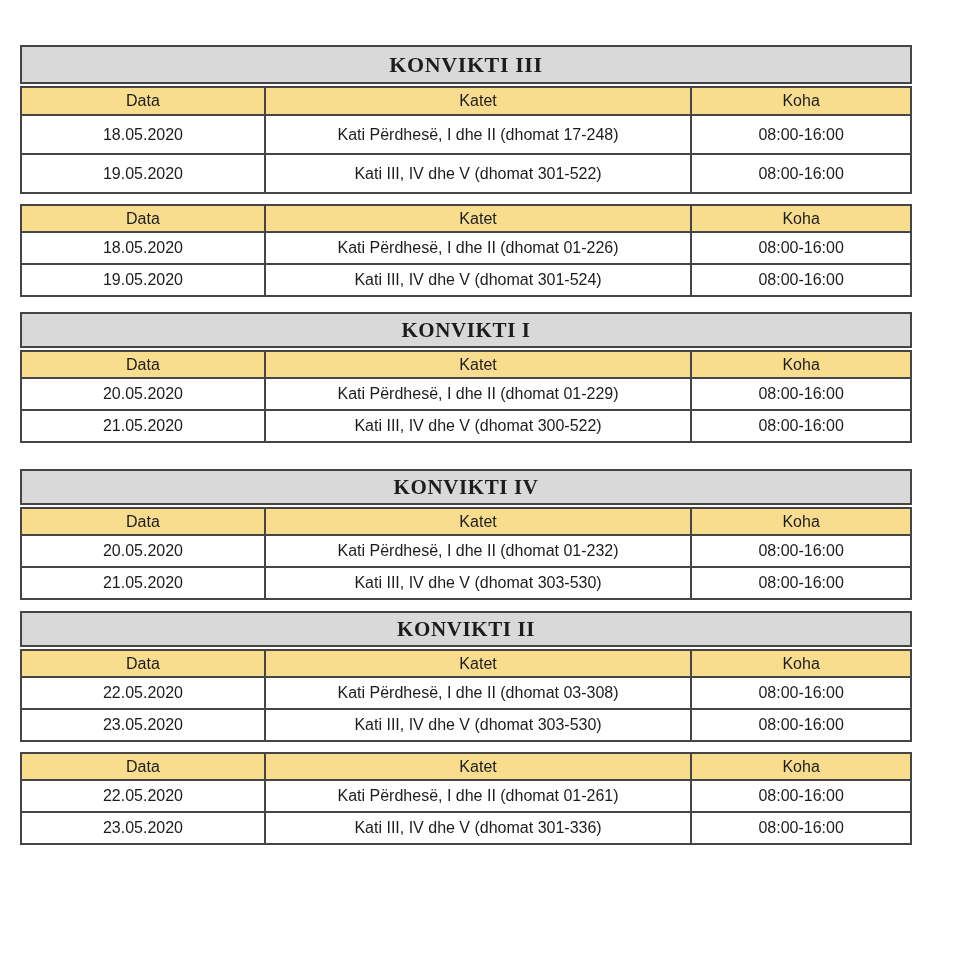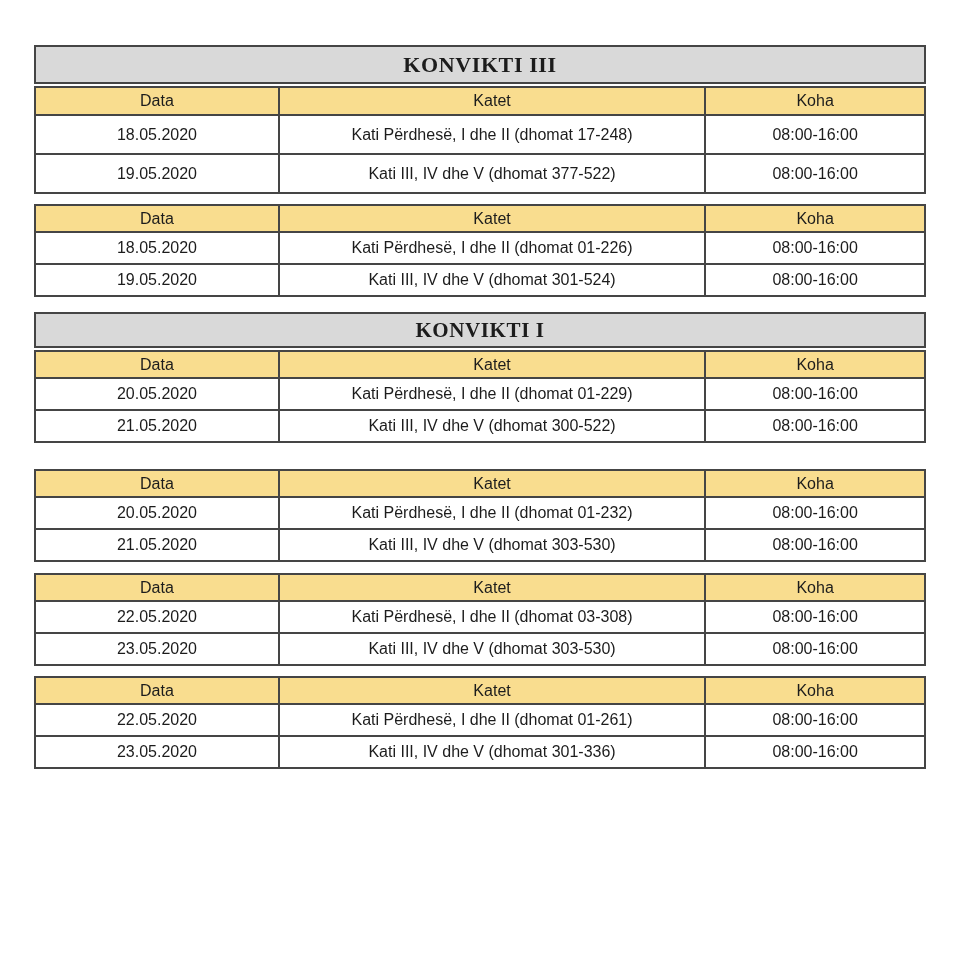--- a/index.html
+++ b/index.html
@@ -8,21 +8,21 @@
     background: #ffffff;
   }
   body {
     width: 980px;
     height: 957px;
     font-family: "Liberation Sans", sans-serif;
     color: var(--text, #1c1c1c);
     overflow: hidden;
   }
   .page {
-    padding: 45px 46px 0 34px;
+    padding: 45px 46px 0 20px;
     box-sizing: border-box;
   }
   .tbl {
     width: 892px;
   }
   
   #tables .tbl:nth-child(2) { margin-top: 10px; }
   #tables .tbl:nth-child(3) { margin-top: 15px; }
   #tables .tbl:nth-child(4) { margin-top: 26px; }
   #tables .tbl:nth-child(5) { margin-top: 11px; }
@@ -95,21 +95,21 @@
         </tr>
       </thead>
       <tbody>
         <tr>
           <td class="c1 date">18.05.2020</td>
           <td class="c2">Kati Përdhesë, I dhe II (dhomat 17-248)</td>
           <td class="c3">08:00-16:00</td>
         </tr>
         <tr>
           <td class="c1 date">19.05.2020</td>
-          <td class="c2">Kati III, IV dhe V (dhomat 377-522)</td>
+          <td class="c2">Kati III, IV dhe V (dhomat 301-522)</td>
           <td class="c3">08:00-16:00</td>
         </tr>
       </tbody>
     </table>
   </section>
 
   <section class="tbl">
     <table class="grid">
       <thead>
         <tr>
@@ -152,20 +152,21 @@
         <tr>
           <td class="c1 date">21.05.2020</td>
           <td class="c2">Kati III, IV dhe V (dhomat 300-522)</td>
           <td class="c3">08:00-16:00</td>
         </tr>
       </tbody>
     </table>
   </section>
 
   <section class="tbl">
+    <div class="title">KONVIKTI IV</div>
     <table class="grid">
       <thead>
         <tr>
           <th class="c1">Data</th>
           <th class="c2">Katet</th>
           <th class="c3">Koha</th>
         </tr>
       </thead>
       <tbody>
         <tr>
@@ -176,20 +177,21 @@
         <tr>
           <td class="c1 date">21.05.2020</td>
           <td class="c2">Kati III, IV dhe V (dhomat 303-530)</td>
           <td class="c3">08:00-16:00</td>
         </tr>
       </tbody>
     </table>
   </section>
 
   <section class="tbl">
+    <div class="title">KONVIKTI II</div>
     <table class="grid">
       <thead>
         <tr>
           <th class="c1">Data</th>
           <th class="c2">Katet</th>
           <th class="c3">Koha</th>
         </tr>
       </thead>
       <tbody>
         <tr>

